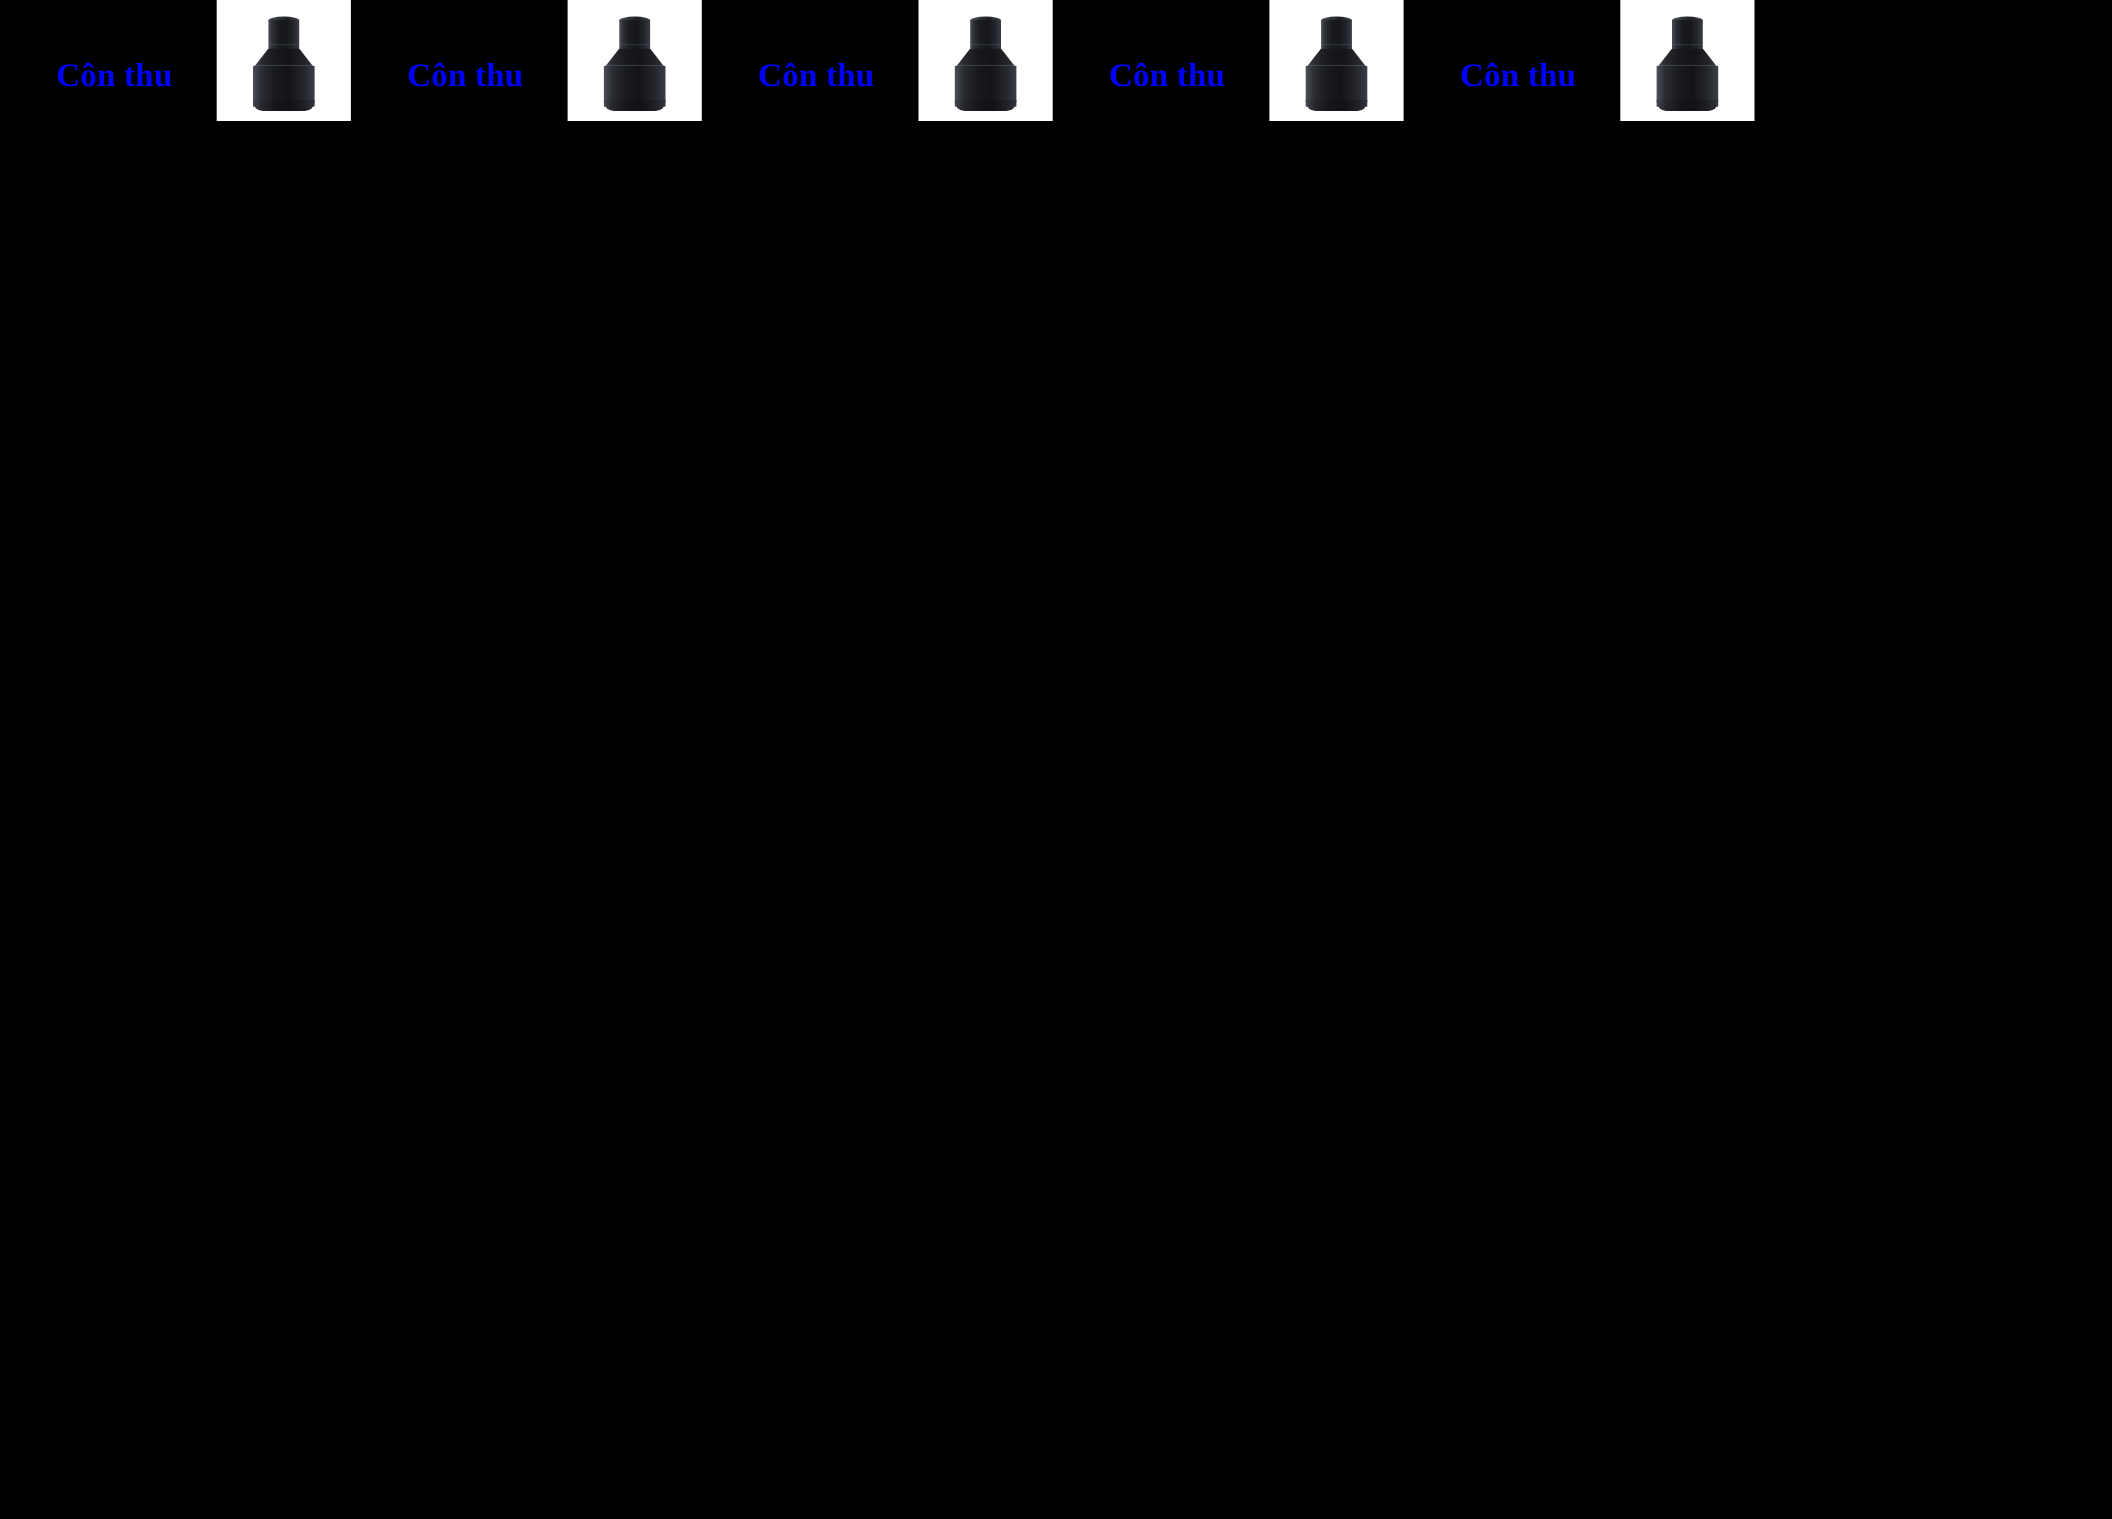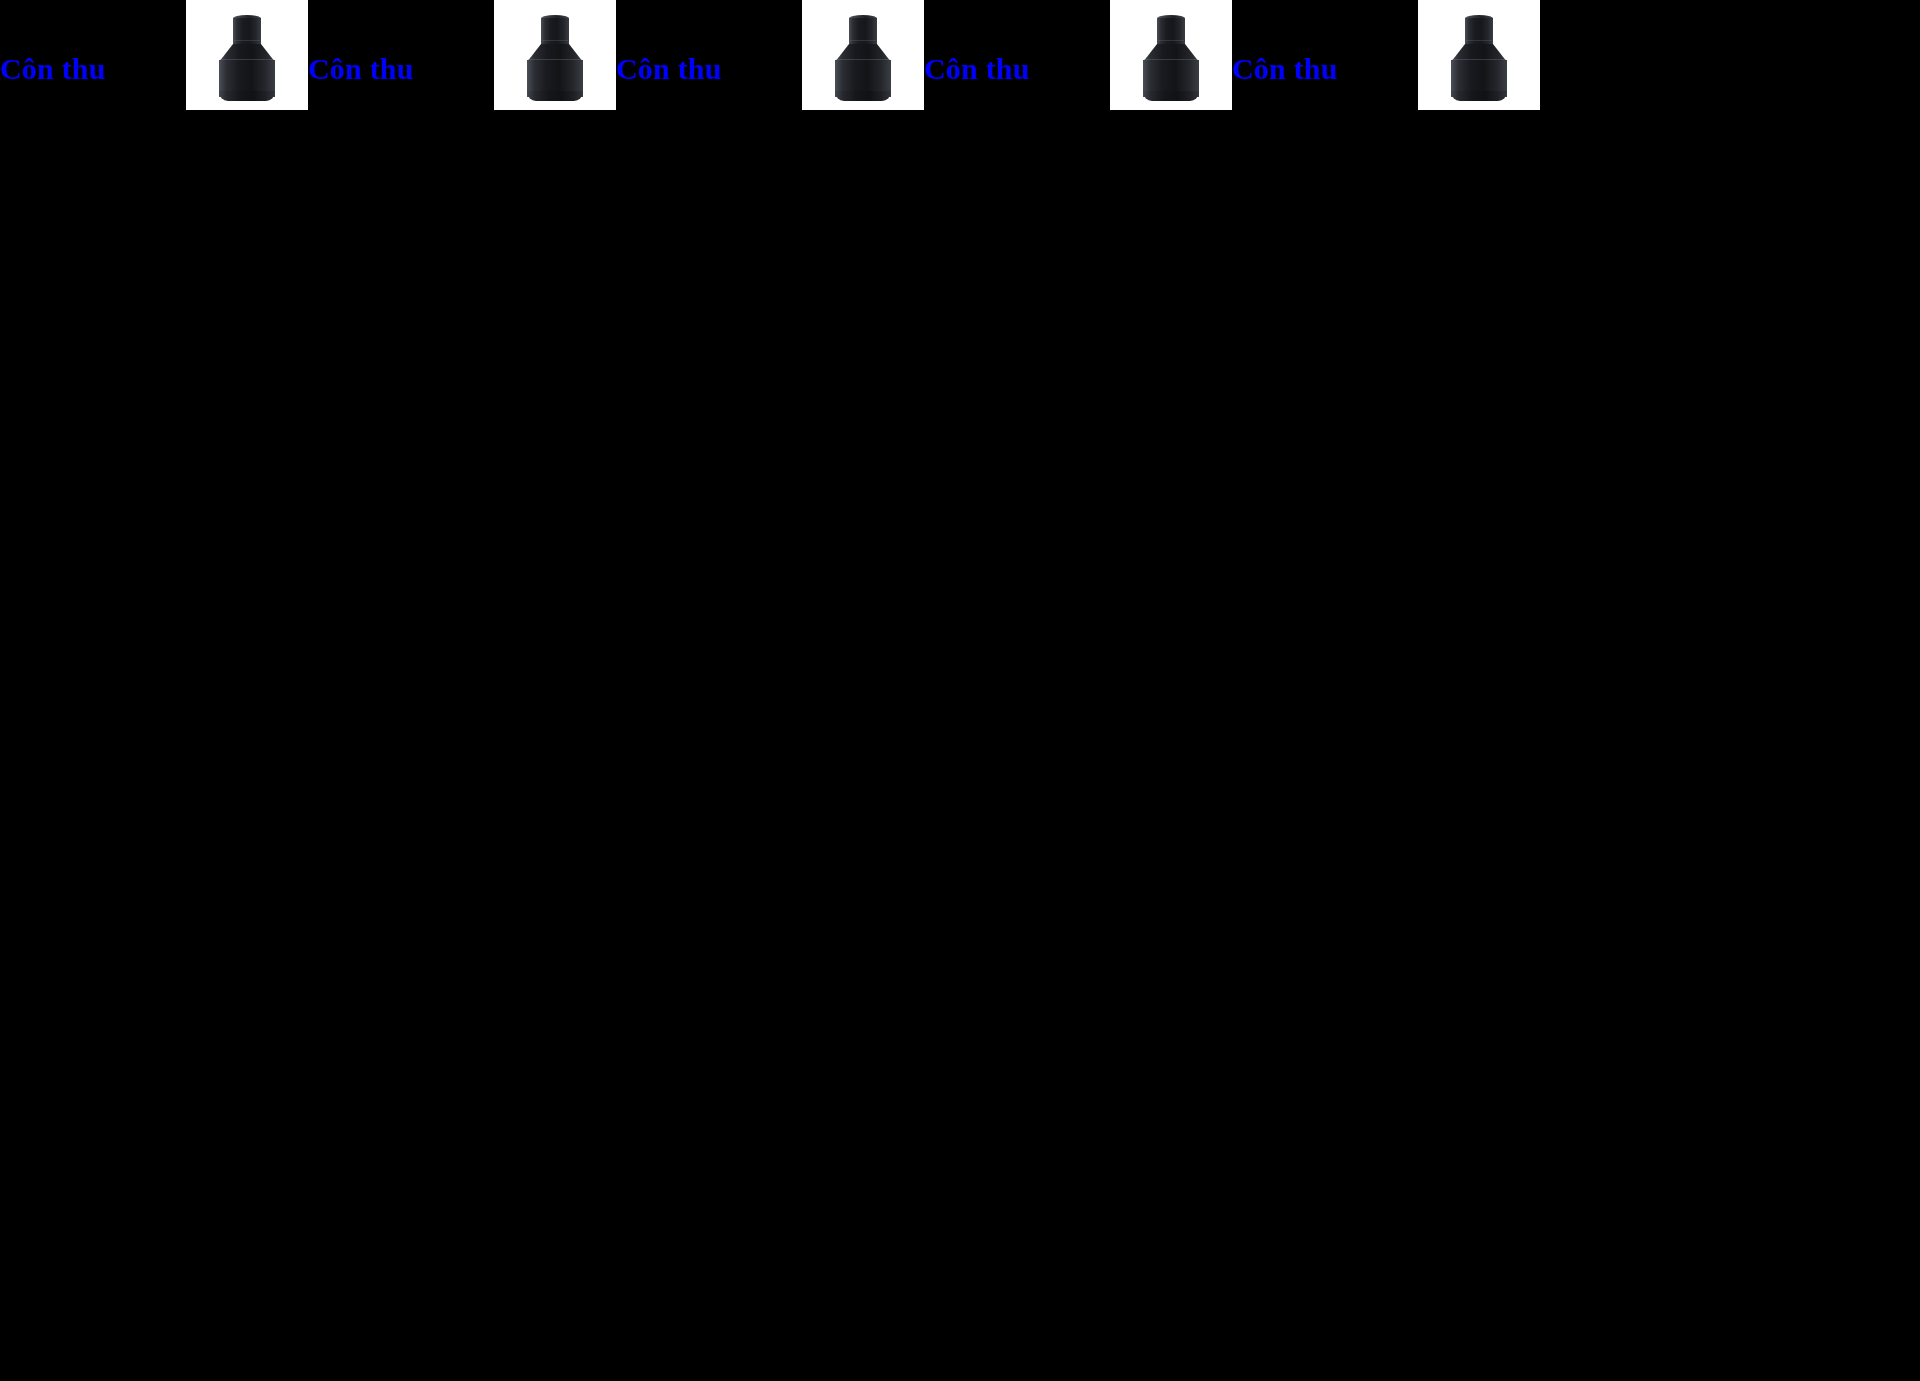--- a/index.html
+++ b/index.html
@@ -33,26 +33,27 @@
     font-size: 0;
     white-space: nowrap;
   }
 
   .product-label {
     display: inline-block;
     vertical-align: top;
     width: 186px;
     height: 138px;
     line-height: 138px;
-    text-align: left;
+    text-align: center;
     color: #0000ff;
     font-family: "Liberation Serif", "DejaVu Serif", serif;
     font-weight: bold;
     font-size: 30px;
     letter-spacing: 0.2px;
+    margin-left: 11px;
   }
 
   .product-thumb {
     display: inline-block;
     vertical-align: top;
     width: 122px;
     height: 110px;
     background: #ffffff;
     position: relative;
     overflow: hidden;

